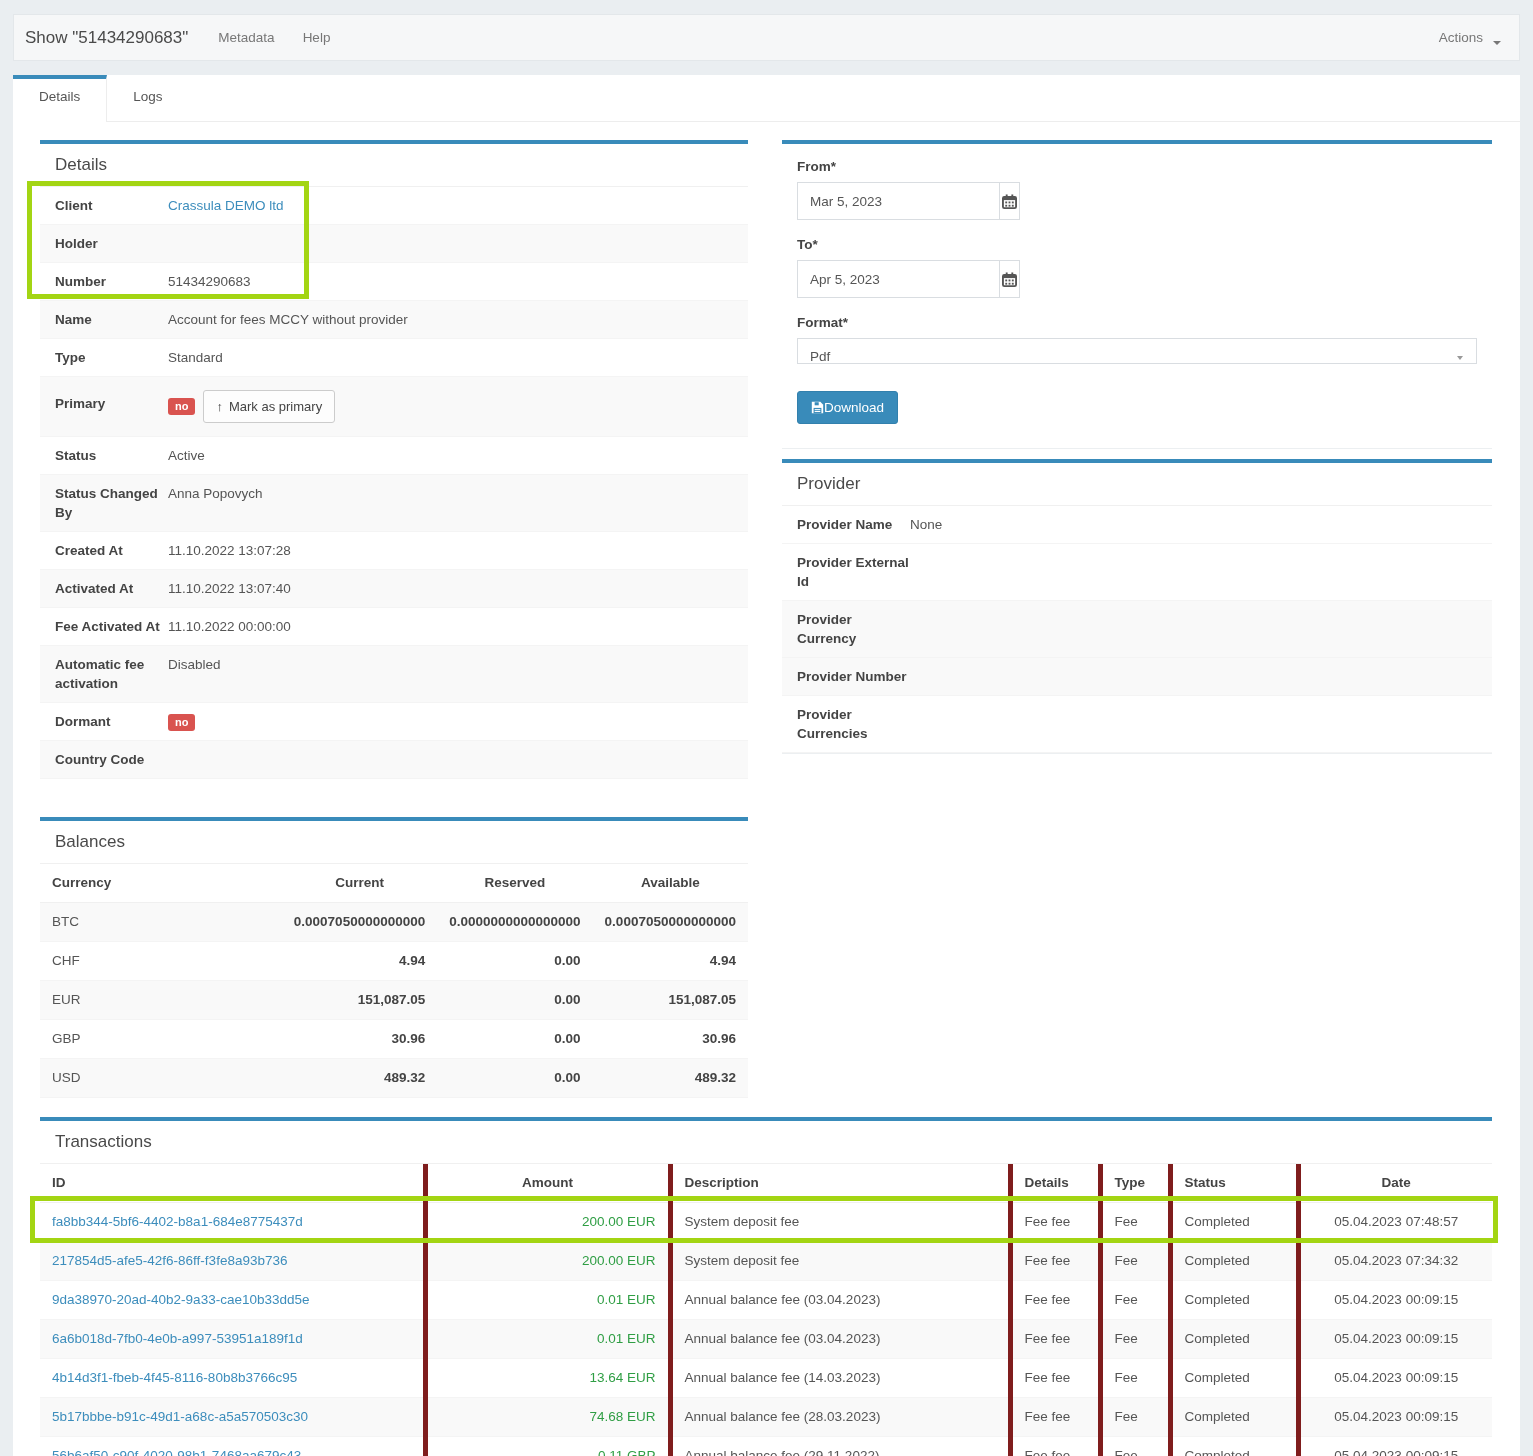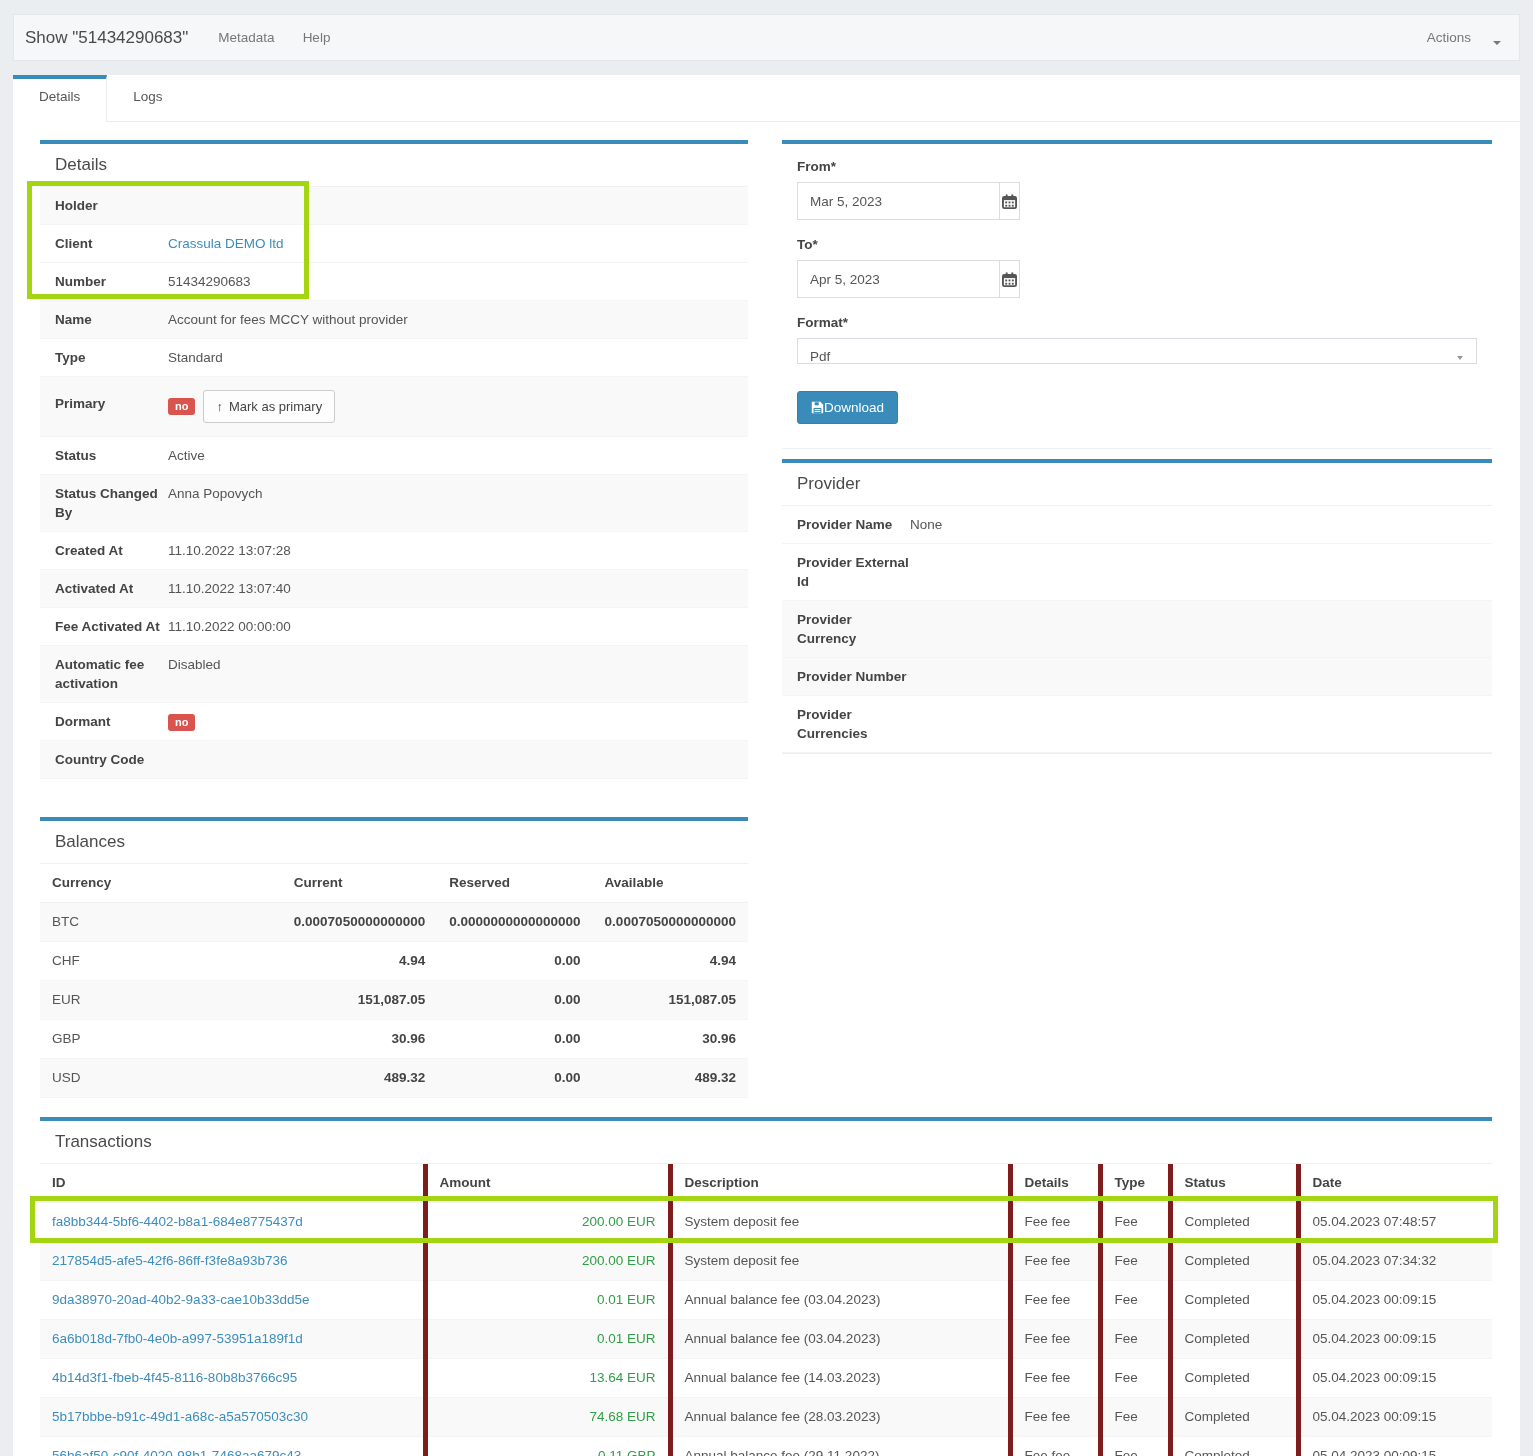--- a/index.html
+++ b/index.html
@@ -4,21 +4,21 @@
 <style>
   * { box-sizing: border-box; }
   body { margin:0; background:#eaeef1; font-family:"Liberation Sans", sans-serif; font-size:13.5px; color:#555; }
   .page { width:1533px; height:1456px; overflow:hidden; }
 
   
   .toolbar { margin:14px 13px 0; background:#f6f7f8; border:1px solid #e3e7ea; height:47px;
              display:flex; align-items:center; padding:0 18px 0 11px; }
   .toolbar .title { font-size:17px; color:#4a4a4a; margin-right:30px; white-space:nowrap; }
   .navlink { color:#777; text-decoration:none; margin-right:28px; cursor:pointer; }
-  .actions { margin-left:auto; color:#777; cursor:pointer; display:inline-flex; align-items:flex-end; gap:22px; }
+  .actions { margin-left:auto; color:#777; cursor:pointer; display:inline-flex; align-items:flex-end; gap:10px; }
   .caret-down { width:0; height:0; border-left:4px solid transparent; border-right:4px solid transparent;
                 border-top:4px solid #777; display:inline-block; }
 
   
   .sheet { margin:14px 13px 0; background:#fff; min-height:1381px; }
   .tabs { display:flex; border-bottom:1px solid #ededed; height:47px; }
   .tab { padding:14px 26px 0; color:#555; cursor:pointer; }
   .tab.active { border-top:4px solid #398bba; border-right:1px solid #ededed; padding-top:10px;
                 background:#fff; margin-bottom:-1px; }
   .content { padding:18px 28px 0 27px; }
@@ -56,21 +56,21 @@
             color:#555; padding:10px 12px; cursor:pointer; }
   .select .caret-sm { position:absolute; right:13px; top:17px; width:0; height:0;
             border-left:3.5px solid transparent; border-right:3.5px solid transparent; border-top:4px solid #999; }
   .btn-primary { margin-top:27px; background:#398bba; border:1px solid #3280ad; color:#fff; font:inherit;
             padding:8px 13px; border-radius:3px; display:inline-flex; align-items:center; cursor:pointer; }
 
   
   table { width:100%; border-collapse:collapse; }
   th { padding:10px 12px; color:#444; font-weight:bold; border-bottom:1px solid #f0f0f0; text-align:left; line-height:18px; }
   td { padding:10px 12px; border-bottom:1px solid #f4f4f4; color:#555; line-height:18px; }
-  .t-right { text-align:left; }
+  .t-right { text-align:center; }
   .balances tbody tr:nth-child(odd) { background:#f9f9f9; }
   .balances td.num { text-align:right; font-weight:bold; color:#444; }
   .tx th, .tx td { border-right:5px solid #7f1d1d; }
   .tx th:last-child, .tx td:last-child { border-right:none; }
   .tx tbody tr:nth-child(even) { background:#f9f9f9; }
   .amount { color:#2f9e44; text-align:right; }
 
   
   .hl { position:absolute; border:5px solid #a3d513; pointer-events:none; z-index:5; }
   .hl-details { left:-13px; top:37px; width:282px; height:118px; }
@@ -98,27 +98,27 @@
     </div>
 
     <div class="content">
       <div class="cols">
 
         <div class="col-left">
           <div class="card mb38">
             <div class="hl hl-details"></div>
             <div class="card-header">Details</div>
 
-            <div class="kv-row alt">
-              <div class="kv-label">Holder</div>
-              <div class="kv-value"></div>
-            </div>
             <div class="kv-row">
               <div class="kv-label">Client</div>
               <div class="kv-value"><a class="link">Crassula DEMO ltd</a></div>
+            </div>
+            <div class="kv-row alt">
+              <div class="kv-label">Holder</div>
+              <div class="kv-value"></div>
             </div>
             <div class="kv-row">
               <div class="kv-label">Number</div>
               <div class="kv-value">51434290683</div>
             </div>
             <div class="kv-row alt">
               <div class="kv-label">Name</div>
               <div class="kv-value">Account for fees MCCY without provider</div>
             </div>
             <div class="kv-row">

